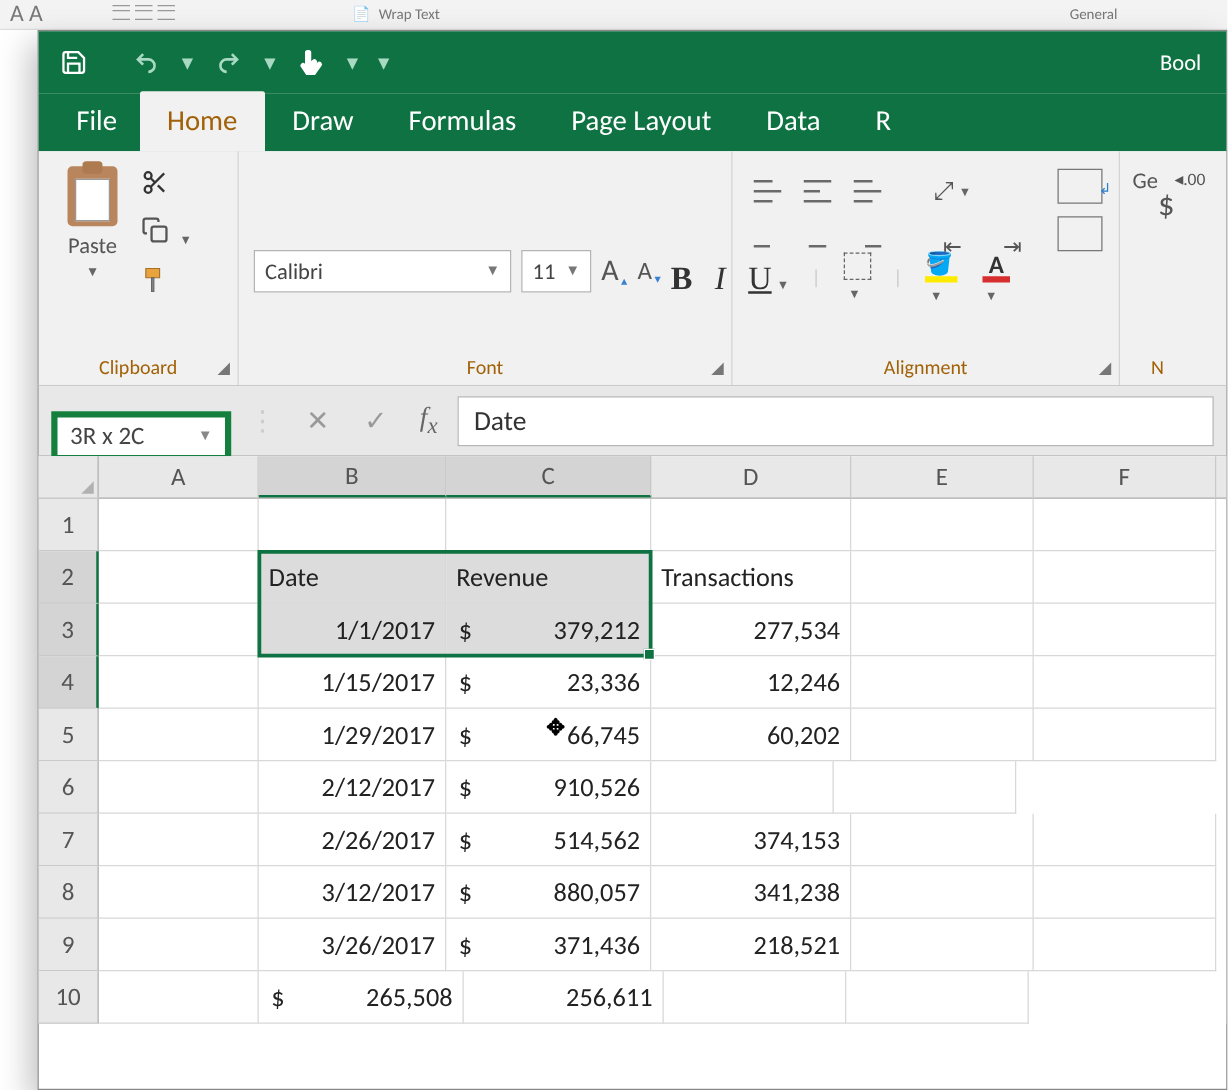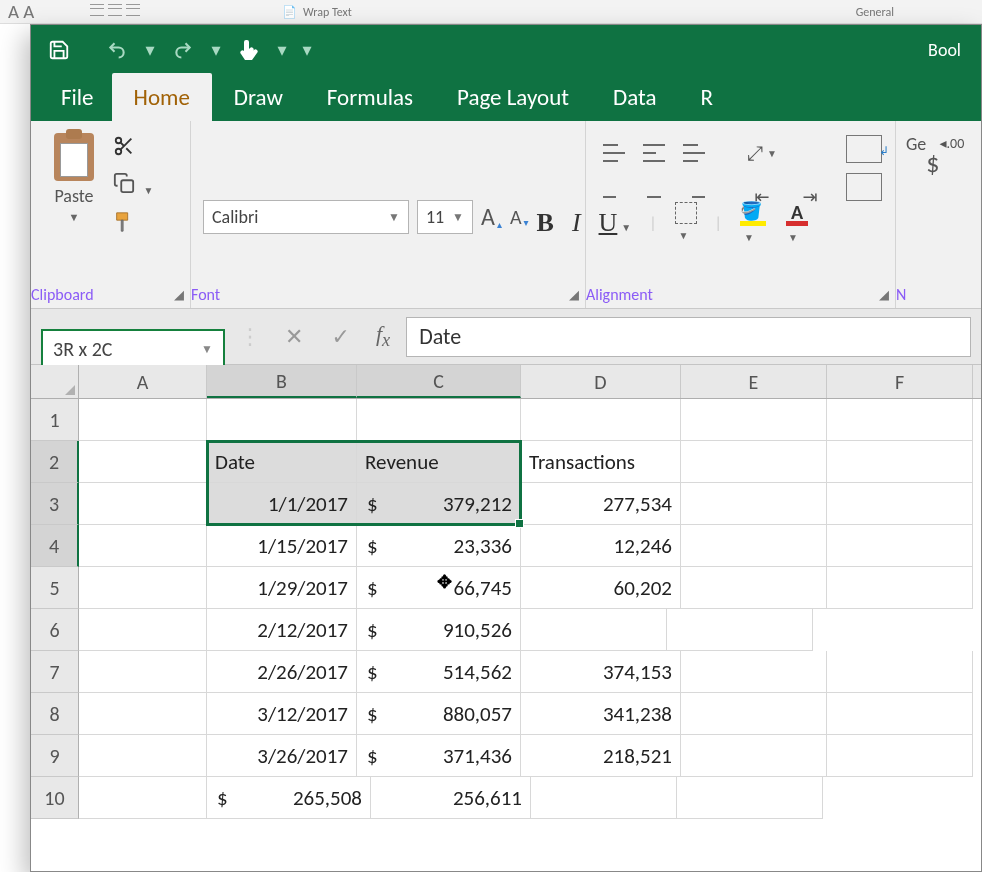--- a/index.html
+++ b/index.html
@@ -90,22 +90,22 @@
   .rgroup {
     border-right:1px solid #d4d4d4;
     display:flex;
     flex-direction:row;
     padding:6px 8px 2px;
     position:relative;
   }
   .rgroup-label {
     position:absolute;
     bottom:4px; left:0;right:0;
-    text-align:left;
-    color:#8b5cf6;
+    text-align:center;
+    color:#a16207;
     font-size:16px;
   }
   .rgroup-launcher{
     position:absolute; bottom:6px; right:6px;
     color:#777; font-size:13px;
   }
   
   .g-clip{width:160px;}
   .clip-body{display:flex;gap:4px;height:150px;}
   .paste-big{
@@ -173,22 +173,22 @@
   .dec{font-size:14px;color:#555;padding-top:8px;}
   
   .fxbar{
     height:56px;
     background:#e8e8e8;
     border-bottom:1px solid #c4c4c4;
     display:flex;align-items:center;
     padding:0 10px;gap:8px;
   }
   .namebox{
-    width:184px;height:40px;
-    background:#fff;border:2px solid #15803d;
+    width:144px;height:40px;
+    background:#fff;border:5px solid #15803d;
     display:flex;align-items:center;padding:0 10px;
     color:#444;font-size:20px;margin-top:24px;
   }
   .namebox .caret{margin-left:auto;color:#888;font-size:12px;}
   .fx-divider{color:#ccc;font-size:22px;padding:0 6px;}
   .fx-btn{color:#999;font-size:22px;padding:0 10px;}
   .fx-label{font-style:italic;font-family:"Times New Roman",serif;color:#666;font-size:22px;padding:0 8px;}
   .formula-input{
     flex:1;height:40px;
     background:#fff;border:1px solid #b5b5b5;

